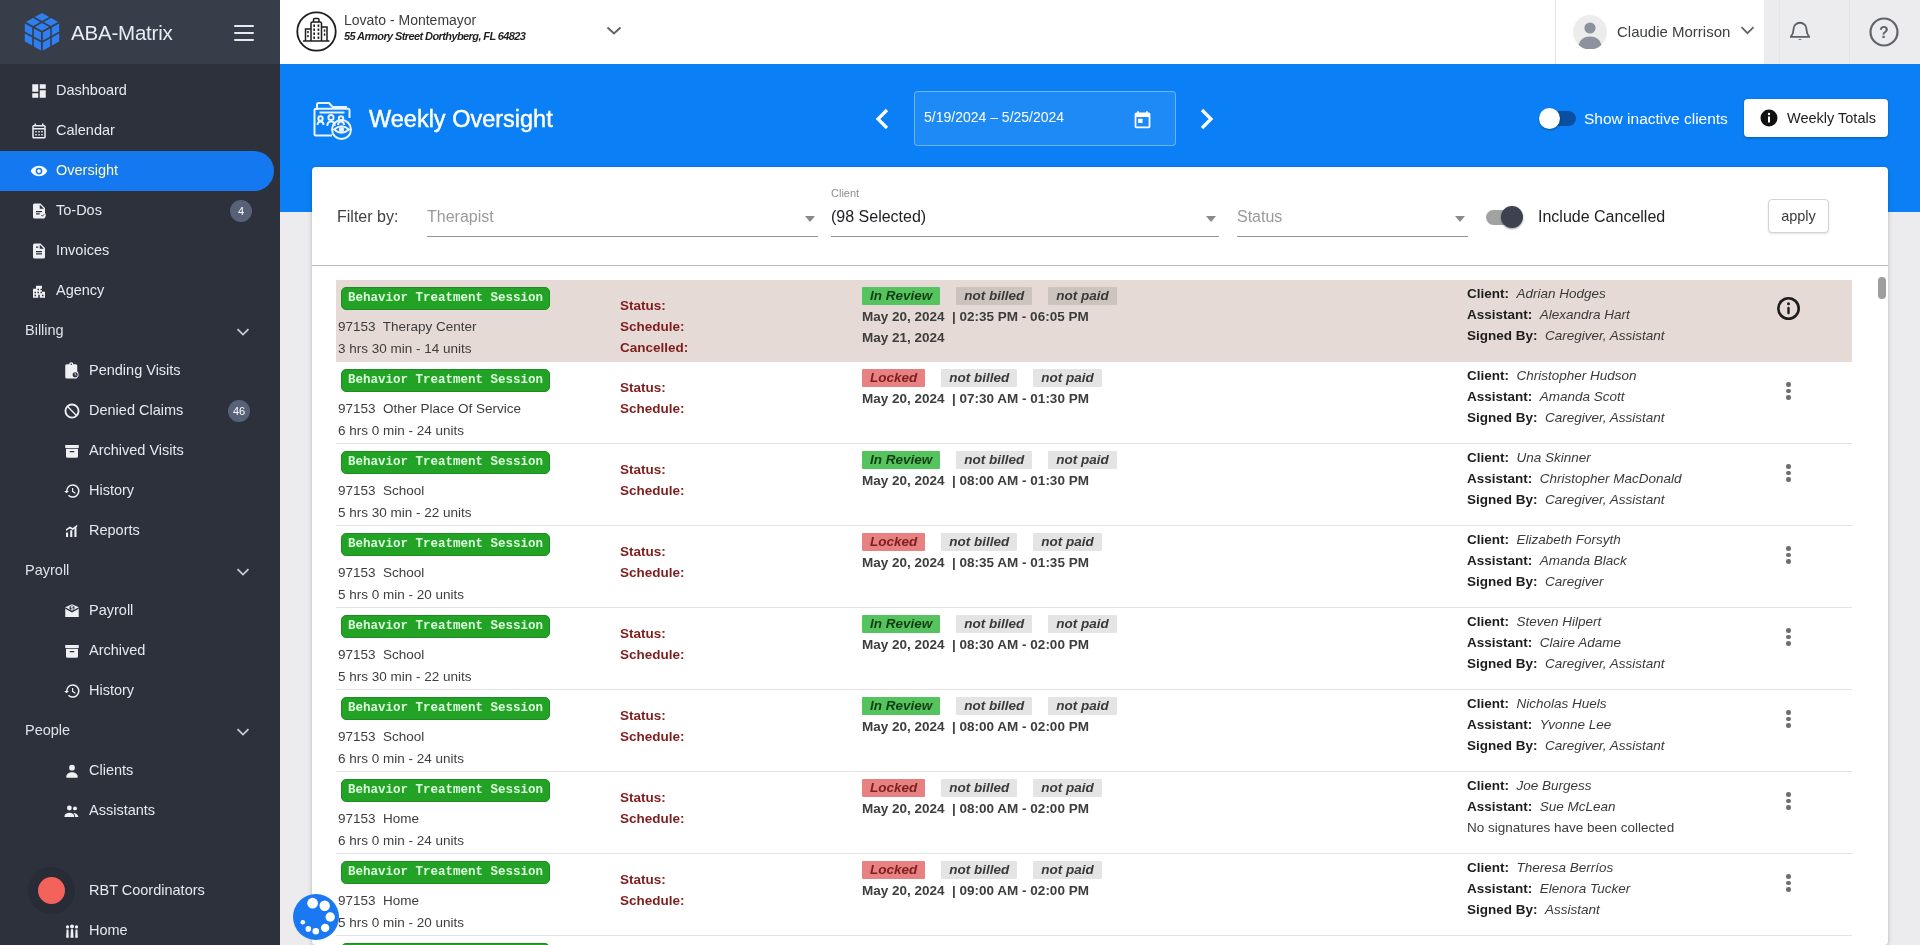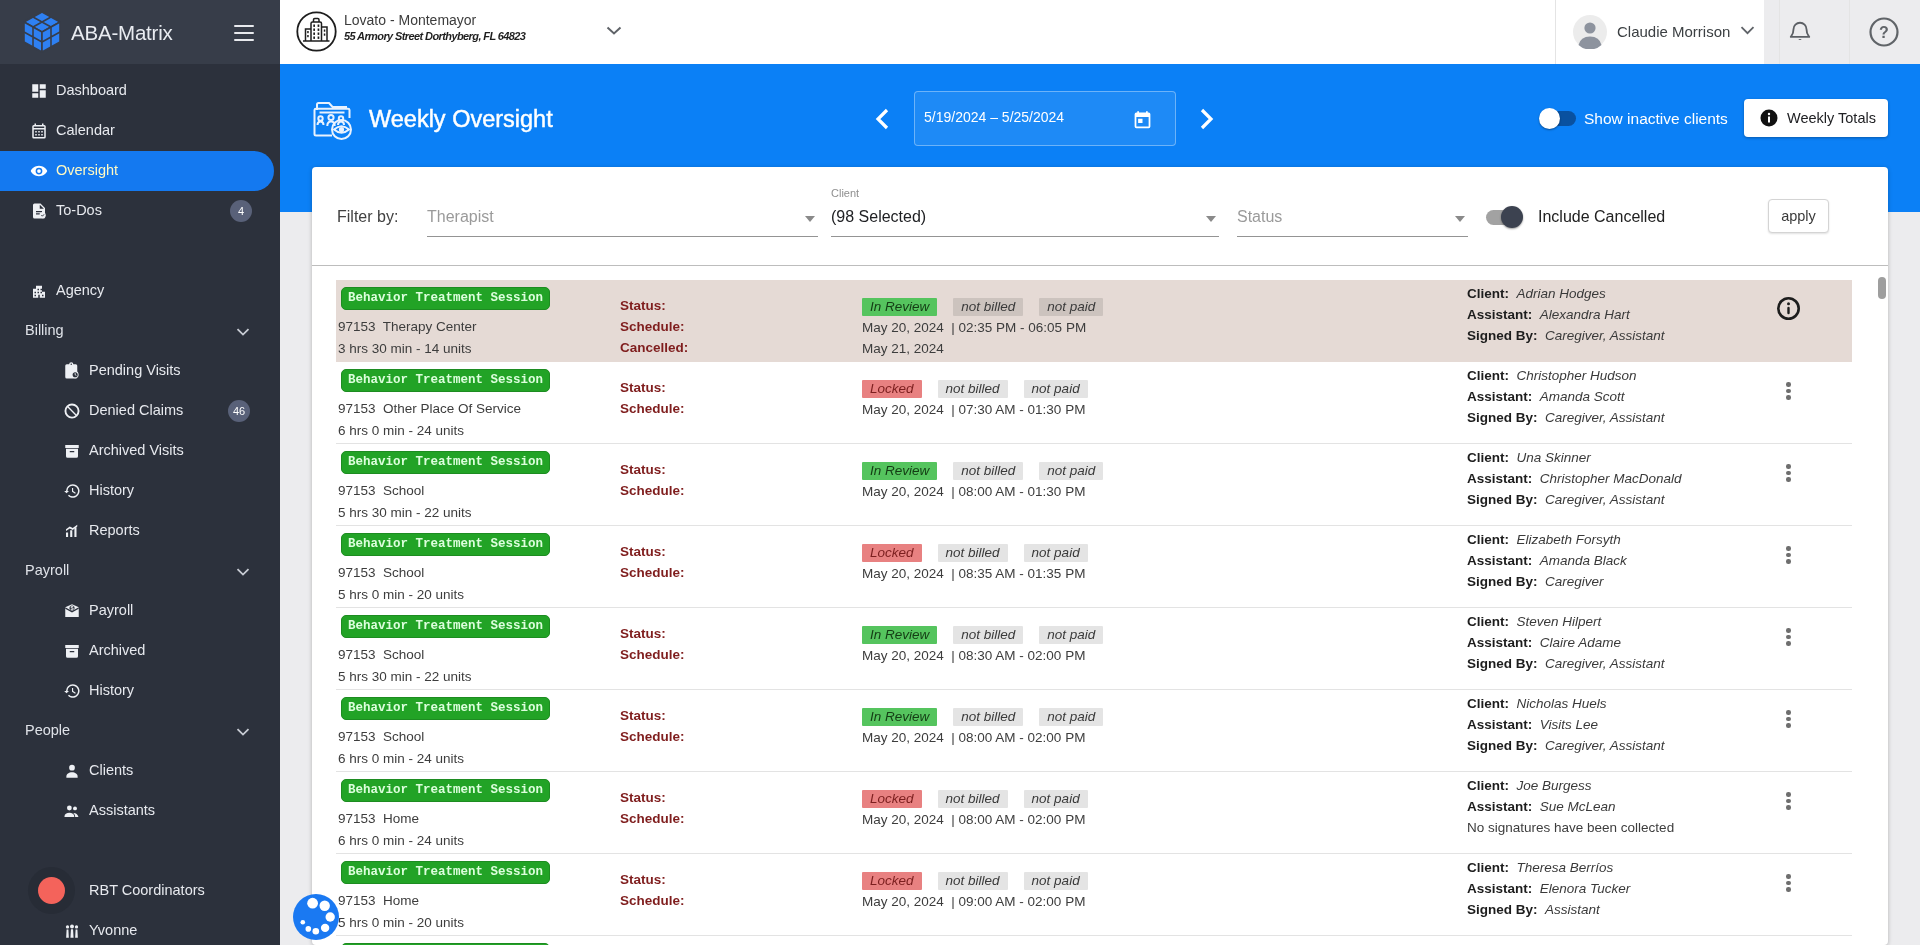--- a/index.html
+++ b/index.html
@@ -75,21 +75,21 @@
 #sw2 .knob { left:15px; top:0; width:22px; height:22px; background:#3c4250; }
 #filters .sw2lab { position:absolute; left:1226px; top:41px; font-size:16px; color:#212121; }
 #filters .apply { position:absolute; left:1456px; top:32px; width:61px; height:34px; background:#fff; border:1px solid #d4d4d4; border-radius:4px; box-shadow:0 1px 2px rgba(0,0,0,.12); font-size:14.5px; color:#3a3a3a; text-align:center; line-height:32px; }
 
 
 .row { position:absolute; left:24px; width:1516px; height:82px; border-bottom:1px solid #e3e3e3; background:#fff; font-size:13.5px; color:#3d3d3d; }
 .row.tan { background:#e5dad5; border-bottom-color:#e5dad5; }
 .tag { position:absolute; left:5px; top:7px; background:#22a326; border:1px solid #1d8c21; color:#ddfedd; font-family:"Liberation Mono",monospace; font-weight:bold; font-size:12.5px; padding:3px 6px 4px; border-radius:5px; letter-spacing:0; }
 .leftcol { position:absolute; left:2px; top:36px; line-height:22px; }
 .midlab { position:absolute; left:284px; top:15px; line-height:21px; font-weight:bold; color:#7f1d1d; }
-.midval { position:absolute; left:526px; top:16px; line-height:21px; }
+.midval { position:absolute; left:526px; top:5px; line-height:21px;font-weight:bold; }
 .midval .chips { height:21px; }
 .chip { display:inline-block; font-style:italic; font-size:13.5px; padding:0 8px; margin-right:16px; border-radius:1px; height:18px; line-height:18px; }
 .chip.green { background:#55c45e; color:#143c14; }
 .chip.red { background:#e88181; color:#7c1f1f; }
 .chip.gray { background:rgba(0,0,0,.105); color:#3a3a3a; }
 .rightcol { position:absolute; left:1131px; top:3px; line-height:21px; }
 .rightcol b { color:#1d1d1d; }
 .rightcol i { color:#3a3a3a; }
 .rowicon { position:absolute; left:1440px; }
 .dots3 { position:absolute; left:1450px; top:20px; }
@@ -360,21 +360,21 @@
         <div class="midlab">
           <div>Status:</div>
           <div>Schedule:</div>
         </div>
         <div class="midval">
           <div class="chips"><span class="chip green">In Review</span><span class="chip gray">not billed</span><span class="chip gray">not paid</span></div>
           <div class="sched">May 20, 2024&nbsp; | 08:00 AM - 02:00 PM</div>
         </div>
         <div class="rightcol">
           <div><b>Client:</b>&nbsp; <i>Nicholas Huels</i></div>
-          <div><b>Assistant:</b>&nbsp; <i>Visits Lee</i></div>
+          <div><b>Assistant:</b>&nbsp; <i>Yvonne Lee</i></div>
           <div><b>Signed By:</b>&nbsp; <i>Caregiver, Assistant</i></div>
         </div>
         <div class="dots3">
           <span></span>
           <span></span>
           <span></span>
         </div>
       </div>
 <div class="row" style="top:605px">
         <span class="tag">Behavior Treatment Session</span>
@@ -481,20 +481,28 @@
         <span class="mic" style="left:30px">
           <svg class="mi" width="18" height="18" viewBox="0 0 24 24">
             <path fill="#eef0f4" d="M14 2H6a2 2 0 0 0-2 2v16a2 2 0 0 0 2 2h12a2 2 0 0 0 2-2V8zm-1 1.5L18.5 9H13zM8 12h8v1.5H8zm0 3h5v1.5H8z"></path>
             <circle fill="#eef0f4" cx="17" cy="17.5" r="4"></circle>
             <path stroke="#2c313c" stroke-width="1.3" fill="none" d="M15.2 17.6l1.3 1.3 2.2-2.4"></path>
           </svg>
         </span>
         <span class="mtx" style="left:56px">To-Dos</span>
         <span class="badge" style="left:230px">4</span>
       </div>
+      <div class="mitem" style="top:231px">
+        <span class="mic" style="left:30px">
+          <svg class="mi" width="18" height="18" viewBox="0 0 24 24">
+            <path fill="#eef0f4" d="M14 2H6a2 2 0 0 0-2 2v16a2 2 0 0 0 2 2h12a2 2 0 0 0 2-2V8zm-1 1.5L18.5 9H13zM8 12h8v1.5H8zm0 3h8v1.5H8zm0-9h3v1.5H8z"></path>
+          </svg>
+        </span>
+        <span class="mtx" style="left:56px">Invoices</span>
+      </div>
       <div class="mitem" style="top:271px">
         <span class="mic" style="left:30px">
           <svg class="mi" width="18" height="18" viewBox="0 0 24 24">
             <path fill="#eef0f4" d="M4 21V9h4V5h8v8h4v8h-7v-4h-2v4zm2-2h2v-2H6zm0-4h2v-2H6zm4 0h2v-2h-2zm0-4h2V9h-2zm4 4h2v-2h-2zm0-4h2V9h-2zm0-4h2V7h-2zm-4 0h2V7h-2zM16 19h2v-2h-2z"></path>
           </svg>
         </span>
         <span class="mtx" style="left:56px">Agency</span>
       </div>
       <div class="msec" style="top:311px">
         <span>Billing</span>
@@ -610,21 +618,21 @@
       </div>
       <div class="mitem" style="top:911px">
         <span class="mic" style="left:63px">
           <svg class="mi" width="18" height="18" viewBox="0 0 24 24">
             <circle fill="#eef0f4" cx="6" cy="6.5" r="2.2"></circle>
             <circle fill="#eef0f4" cx="12" cy="6" r="2.6"></circle>
             <circle fill="#eef0f4" cx="18" cy="6.5" r="2.2"></circle>
             <path fill="#eef0f4" d="M4.8 10h2.4l.6 11H4.2zM10.6 9.5h2.8l.7 11.5h-4.2zM16.8 10h2.4l.6 11h-3.6z"></path>
           </svg>
         </span>
-        <span class="mtx" style="left:89px">Yvonne</span>
+        <span class="mtx" style="left:89px">Home</span>
       </div>
   <div id="reddot"></div>
 </div>
 
 <div id="spinner"><svg width="48" height="48" viewBox="0 0 48 48">
         <circle cx="24" cy="24" r="23" fill="#1a79f2"></circle>
         <circle cx="20.6" cy="10.2" r="5.4" fill="#fff"></circle>
         <circle cx="32.7" cy="12.8" r="5.2" fill="#fff"></circle>
         <circle cx="38.2" cy="24.0" r="4.7" fill="#fff"></circle>
         <circle cx="33.1" cy="34.9" r="4.2" fill="#fff"></circle>

